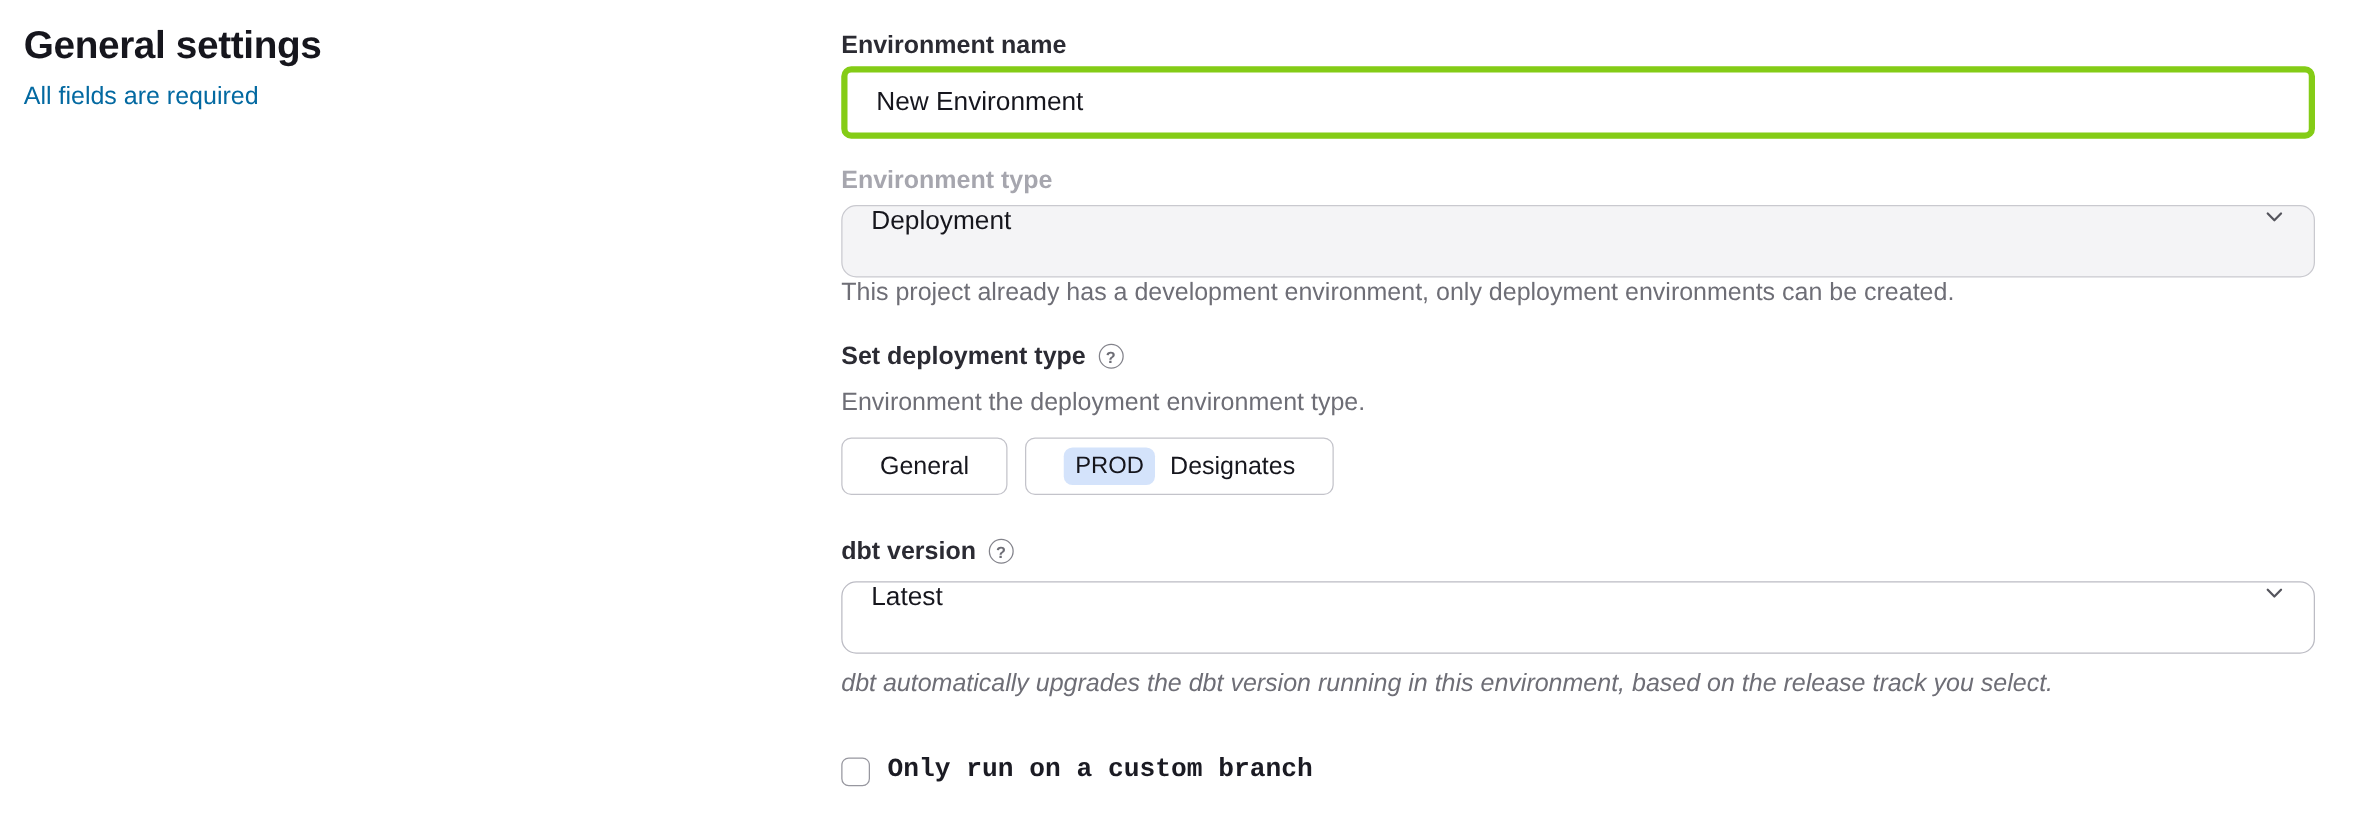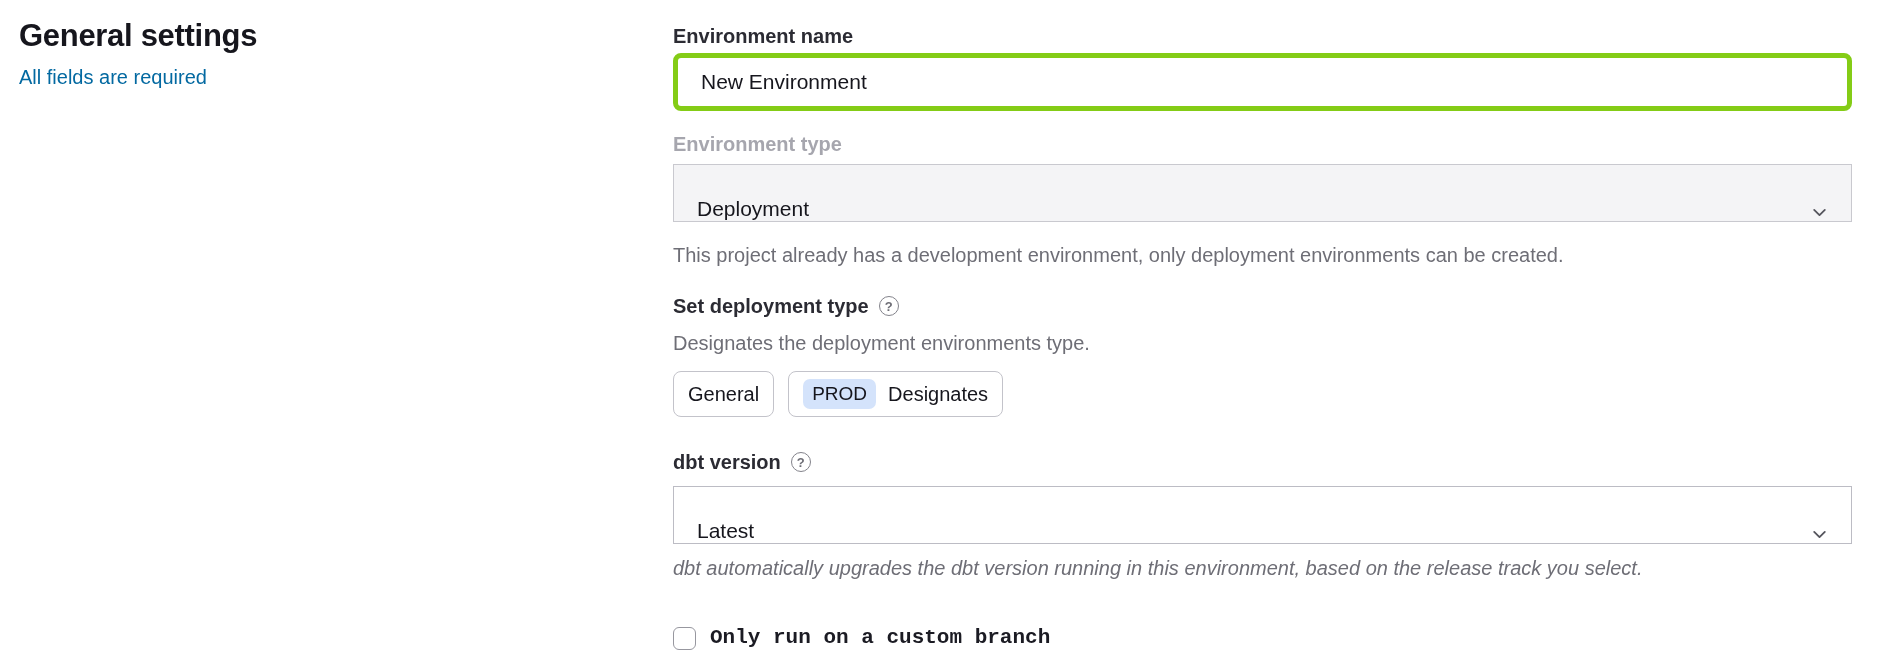--- a/index.html
+++ b/index.html
@@ -60,39 +60,39 @@
     font-family: inherit;
     font-size: 21px;
     color: #16161d;
     outline: none;
   }
 
   .select {
     margin-top: 8px;
     height: 58px;
     border: 1px solid #bcbcc4;
-    border-radius: 0;
-    background: #fff;
-    display: flex;
-    align-items: flex-end;
+    border-radius: 12px;
+    background: #fff;
+    display: flex;
+    align-items: flex-start;
     justify-content: space-between;
     padding: 0 23px;
     font-size: 21px;
     color: #16161d;
     cursor: pointer;
   }
   .select.disabled { background: #f4f4f6; border-color: #c9c9cf; }
   .chevron { flex: 0 0 auto; display: block; }
 
   .helper {
     font-size: 20px;
     line-height: 24px;
     color: #6e6e76;
   }
-  .helper.m1 { margin-top: 21px; }
+  .helper.m1 { margin-top: 0; }
   .helper.m2 { margin-top: 13px; }
   .helper.m3 { margin-top: 12px; font-style: italic; }
 
   .section-label { margin-top: 27px; }
   .dbt-label { margin-top: 33px; }
 
   .help-icon {
     width: 20px; height: 20px;
     border: 1.5px solid #83838b;
     border-radius: 50%;
@@ -108,21 +108,21 @@
 
   .type-row { display: flex; align-items: center; gap: 14px; margin-top: 16px; }
   .type-button {
     height: 46px;
     border: 1px solid #c3c3ca;
     border-radius: 8px;
     background: #fff;
     display: flex;
     align-items: center;
     gap: 12px;
-    padding: 0 14px;
+    padding: 0 30px;
     font-family: inherit;
     font-size: 20px;
     color: #16161d;
     cursor: pointer;
   }
   .type-button.selected {
     margin: 0 3px;
     border-color: #bfbfc6;
     box-shadow: 0 0 0 2px #ffffff, 0 0 0 6px var(--accent-ring, #7c63e6);
   }
@@ -179,21 +179,21 @@
       <svg class="chevron" width="17" height="17" viewBox="0 0 16 16">
         <path d="M3 5.5l5 5 5-5" fill="none" stroke="#55555d" stroke-width="1.7" stroke-linecap="round" stroke-linejoin="round"></path>
       </svg>
     </div>
     <div class="helper m1">This project already has a development environment, only deployment environments can be created.</div>
 
     <div class="field-label section-label">
       <span>Set deployment type</span>
       <span class="help-icon">?</span>
     </div>
-    <div class="helper m2">Designates the deployment environments type.</div>
+    <div class="helper m2">Environment the deployment environment type.</div>
 
     <div class="type-row">
       <button class="type-button">
         <span>General</span>
       </button>
       <button class="type-button">
         <span class="badge" style="background: rgb(212, 227, 251);">PROD</span>
         <span>Designates</span>
       </button>
     </div>

